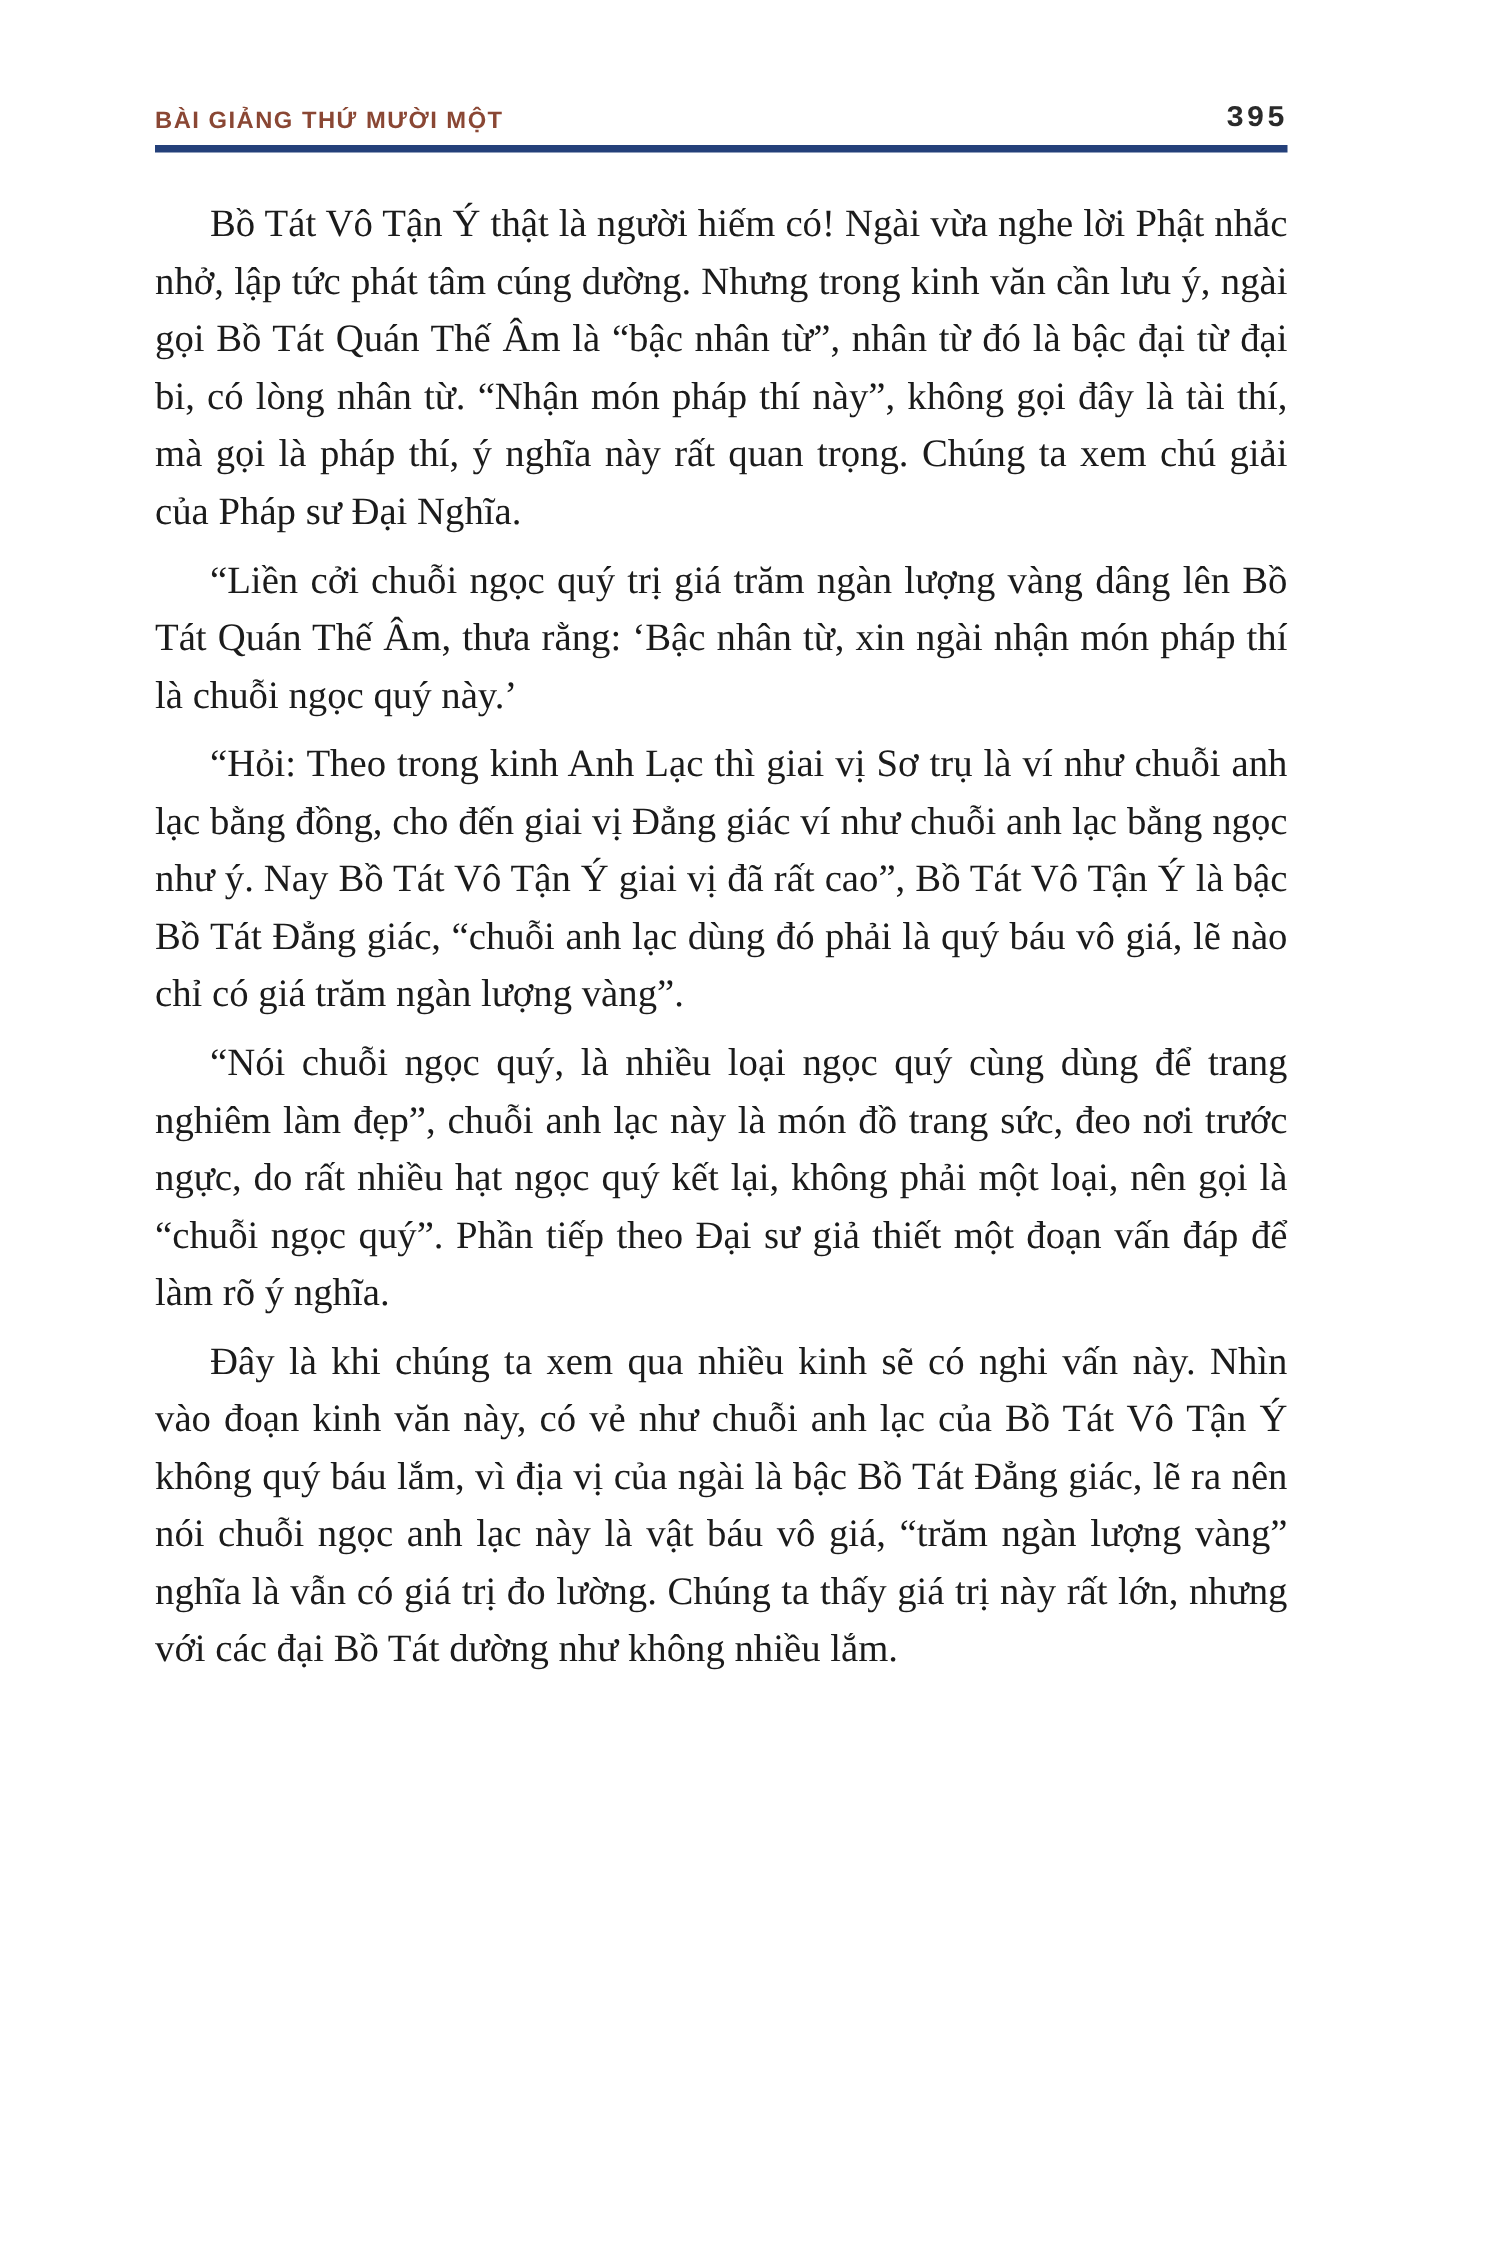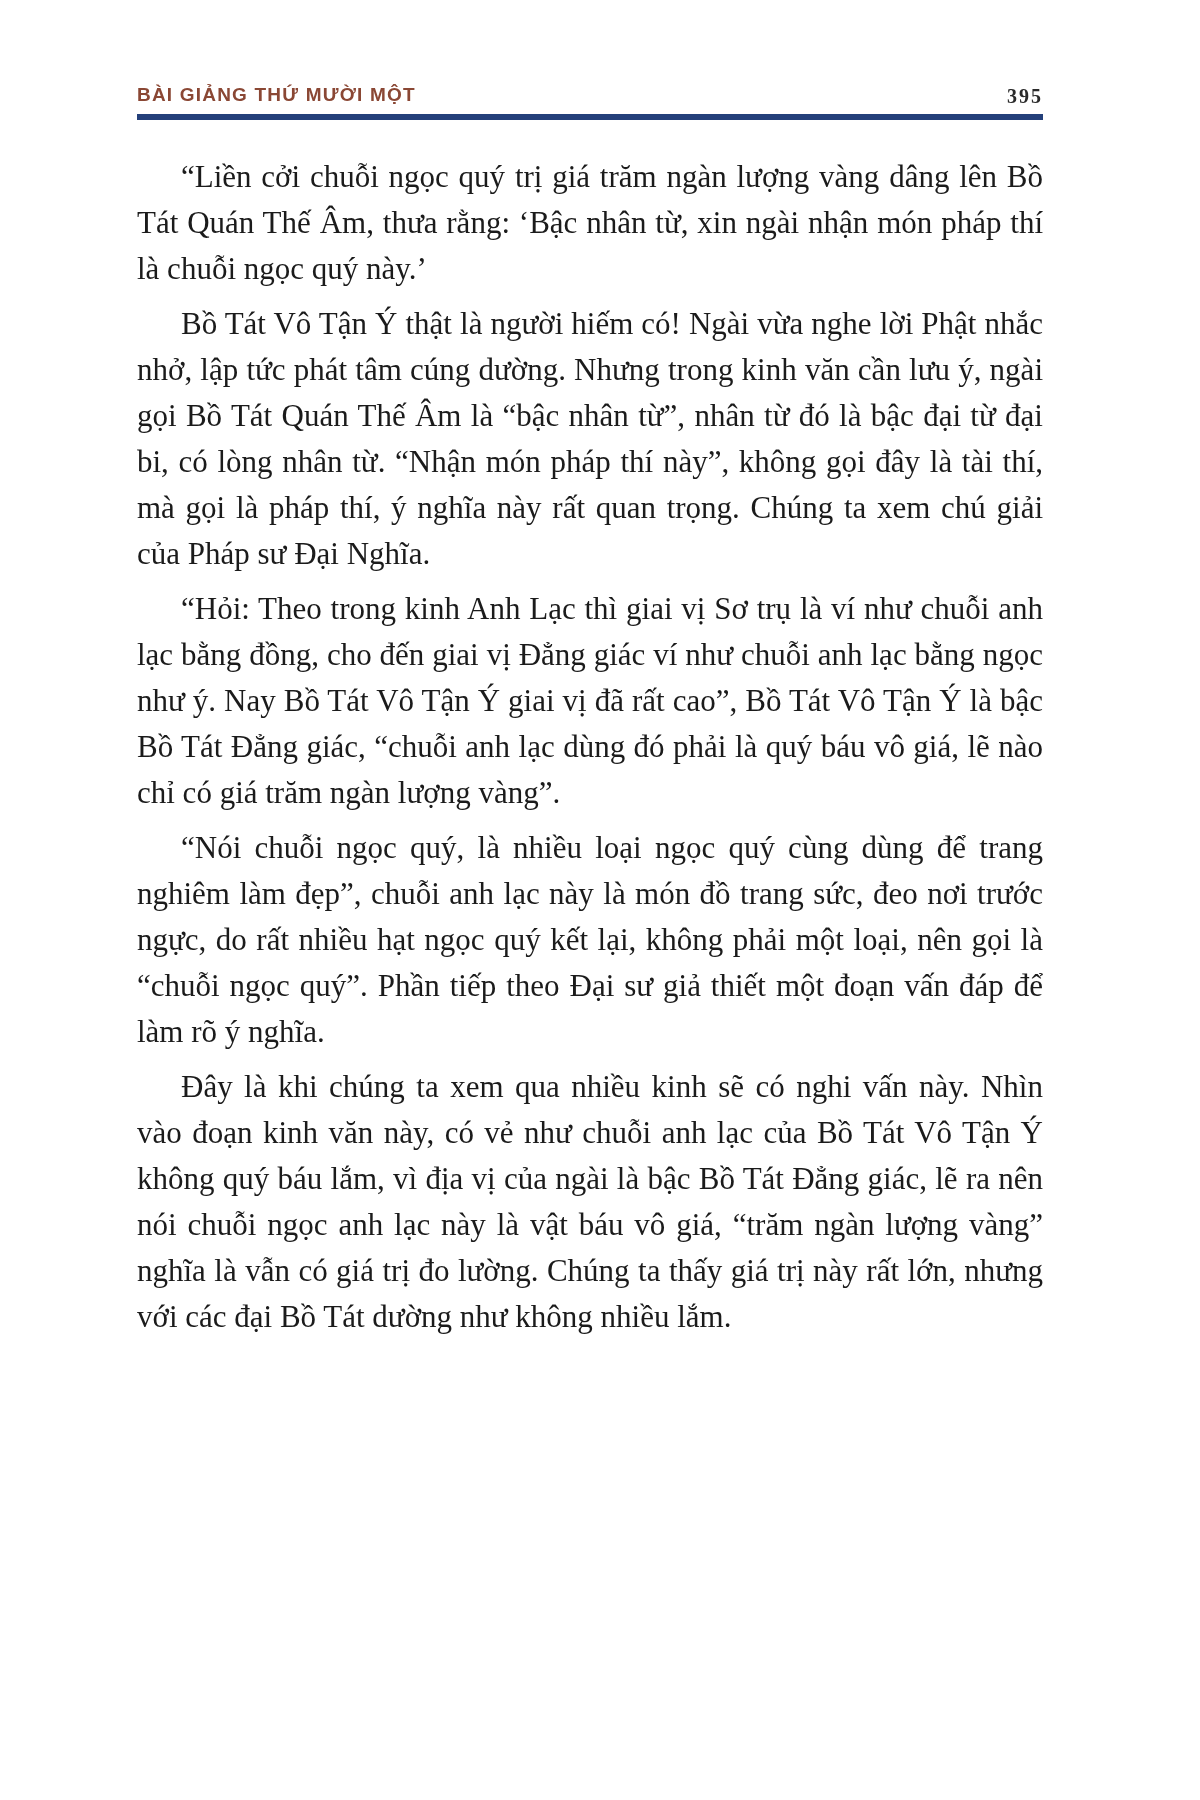--- a/index.html
+++ b/index.html
@@ -13,37 +13,37 @@
     width:1200px;height:1800px;
     background:#ffffff;
     position:relative;
     font-family:"Liberation Serif", serif;
   }
   .page{
     position:absolute;left:0;top:0;width:1200px;height:1800px;
     background:#ffffff;overflow:hidden;
   }
   .content{
-    position:absolute;left:137px;top:84px;width:906px;
+    position:absolute;left:124px;top:84px;width:906px;
   }
   .header-row{
     display:flex;justify-content:space-between;align-items:flex-end;
     padding-bottom:8px;
   }
   .running-header{
     font-family:"Liberation Sans", sans-serif;
     font-weight:bold;
     font-size:19px;
     letter-spacing:1.2px;
     color:var(--header-color);
   }
   .page-number{
-    font-family:Liberation Serif, serif;
+    font-family:Liberation Mono, monospace;
     font-weight:bold;
-    font-size:20px;
+    font-size:24px;
     letter-spacing:2px;
     color:var(--pagenum-color);
     line-height:1;
   }
   .header-rule{
     height:6px;
     background:var(--rule-color);
     margin:0;
   }
   .body-text{
@@ -63,20 +63,20 @@
 
 <div class="page">
   <div class="content">
     <div class="header-row">
       <span class="running-header">BÀI GIẢNG THỨ MƯỜI MỘT</span>
       <span class="page-number">395</span>
     </div>
     <div class="header-rule"></div>
     <main class="body-text">
 
+        <p class="para">Bồ Tát Vô Tận Ý thật là người hiếm có! Ngài vừa nghe lời Phật nhắc nhở, lập tức phát tâm cúng dường. Nhưng trong kinh văn cần lưu ý, ngài gọi Bồ Tát Quán Thế Âm là “bậc nhân từ”, nhân từ đó là bậc đại từ đại bi, có lòng nhân từ. “Nhận món pháp thí này”, không gọi đây là tài thí, mà gọi là pháp thí, ý nghĩa này rất quan trọng. Chúng ta xem chú giải của Pháp sư Đại Nghĩa.</p>
         <p class="para">“Liền cởi chuỗi ngọc quý trị giá trăm ngàn lượng vàng dâng lên Bồ Tát Quán Thế Âm, thưa rằng: ‘Bậc nhân từ, xin ngài nhận món pháp thí là chuỗi ngọc quý này.’</p>
-        <p class="para">Bồ Tát Vô Tận Ý thật là người hiếm có! Ngài vừa nghe lời Phật nhắc nhở, lập tức phát tâm cúng dường. Nhưng trong kinh văn cần lưu ý, ngài gọi Bồ Tát Quán Thế Âm là “bậc nhân từ”, nhân từ đó là bậc đại từ đại bi, có lòng nhân từ. “Nhận món pháp thí này”, không gọi đây là tài thí, mà gọi là pháp thí, ý nghĩa này rất quan trọng. Chúng ta xem chú giải của Pháp sư Đại Nghĩa.</p>
         <p class="para">“Hỏi: Theo trong kinh Anh Lạc thì giai vị Sơ trụ là ví như chuỗi anh lạc bằng đồng, cho đến giai vị Đẳng giác ví như chuỗi anh lạc bằng ngọc như ý. Nay Bồ Tát Vô Tận Ý giai vị đã rất cao”, Bồ Tát Vô Tận Ý là bậc Bồ Tát Đẳng giác, “chuỗi anh lạc dùng đó phải là quý báu vô giá, lẽ nào chỉ có giá trăm ngàn lượng vàng”.</p>
         <p class="para">“Nói chuỗi ngọc quý, là nhiều loại ngọc quý cùng dùng để trang nghiêm làm đẹp”, chuỗi anh lạc này là món đồ trang sức, đeo nơi trước ngực, do rất nhiều hạt ngọc quý kết lại, không phải một loại, nên gọi là “chuỗi ngọc quý”. Phần tiếp theo Đại sư giả thiết một đoạn vấn đáp để làm rõ ý nghĩa.</p>
         <p class="para">Đây là khi chúng ta xem qua nhiều kinh sẽ có nghi vấn này. Nhìn vào đoạn kinh văn này, có vẻ như chuỗi anh lạc của Bồ Tát Vô Tận Ý không quý báu lắm, vì địa vị của ngài là bậc Bồ Tát Đẳng giác, lẽ ra nên nói chuỗi ngọc anh lạc này là vật báu vô giá, “trăm ngàn lượng vàng” nghĩa là vẫn có giá trị đo lường. Chúng ta thấy giá trị này rất lớn, nhưng với các đại Bồ Tát dường như không nhiều lắm.</p>
       </main>
   </div>
 </div>
 
 </body></html>

